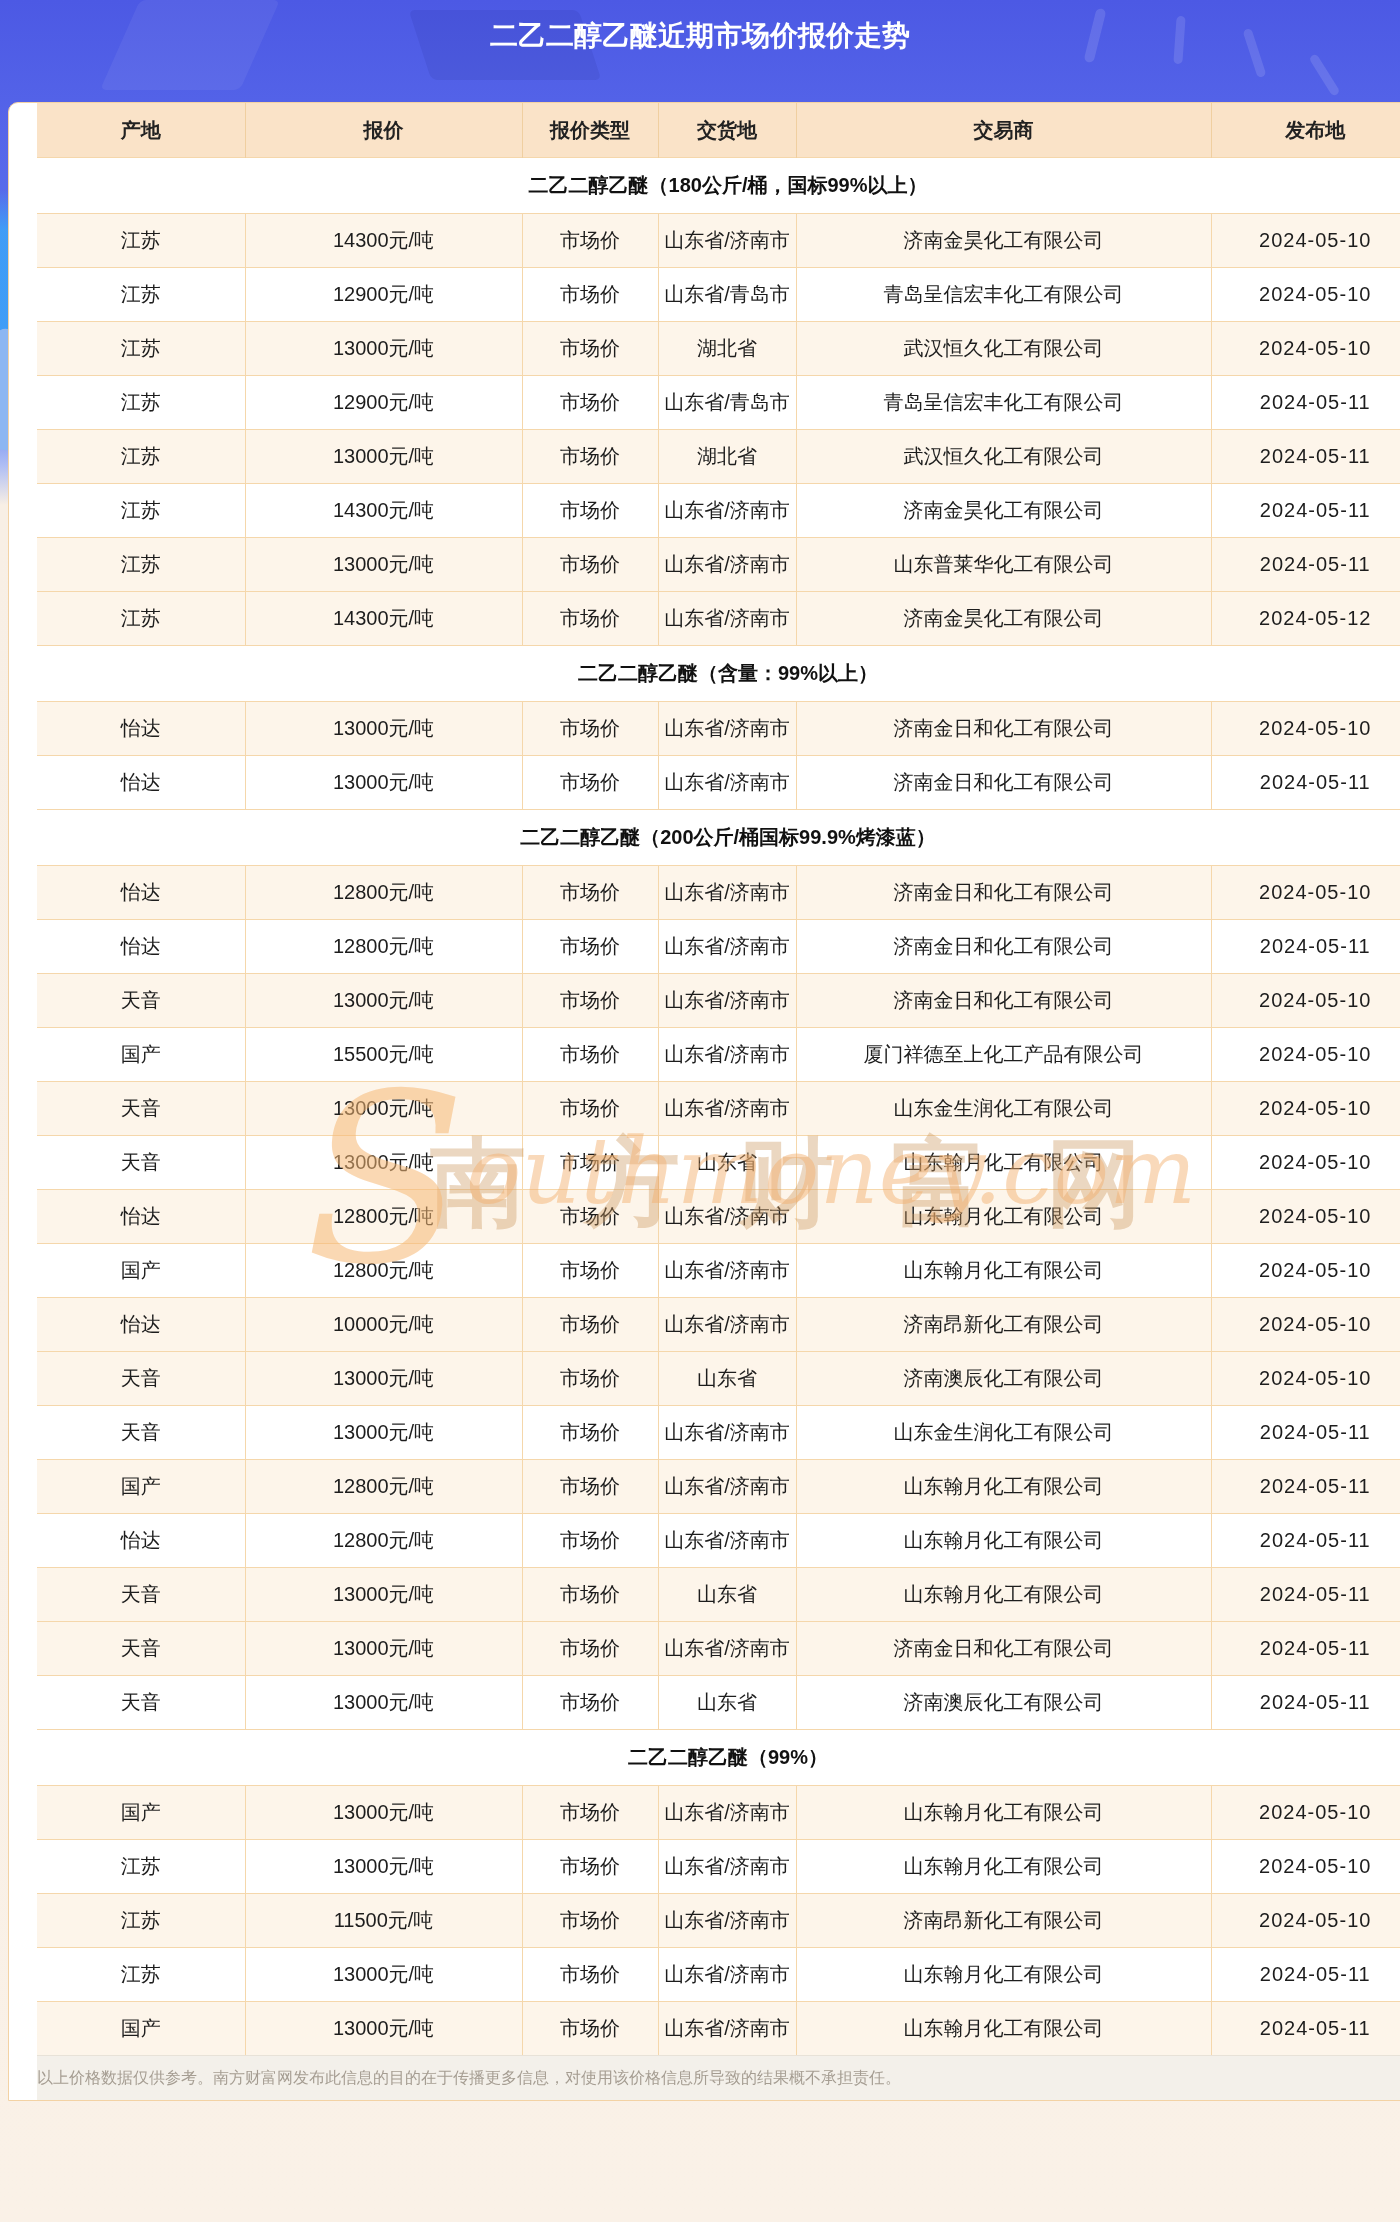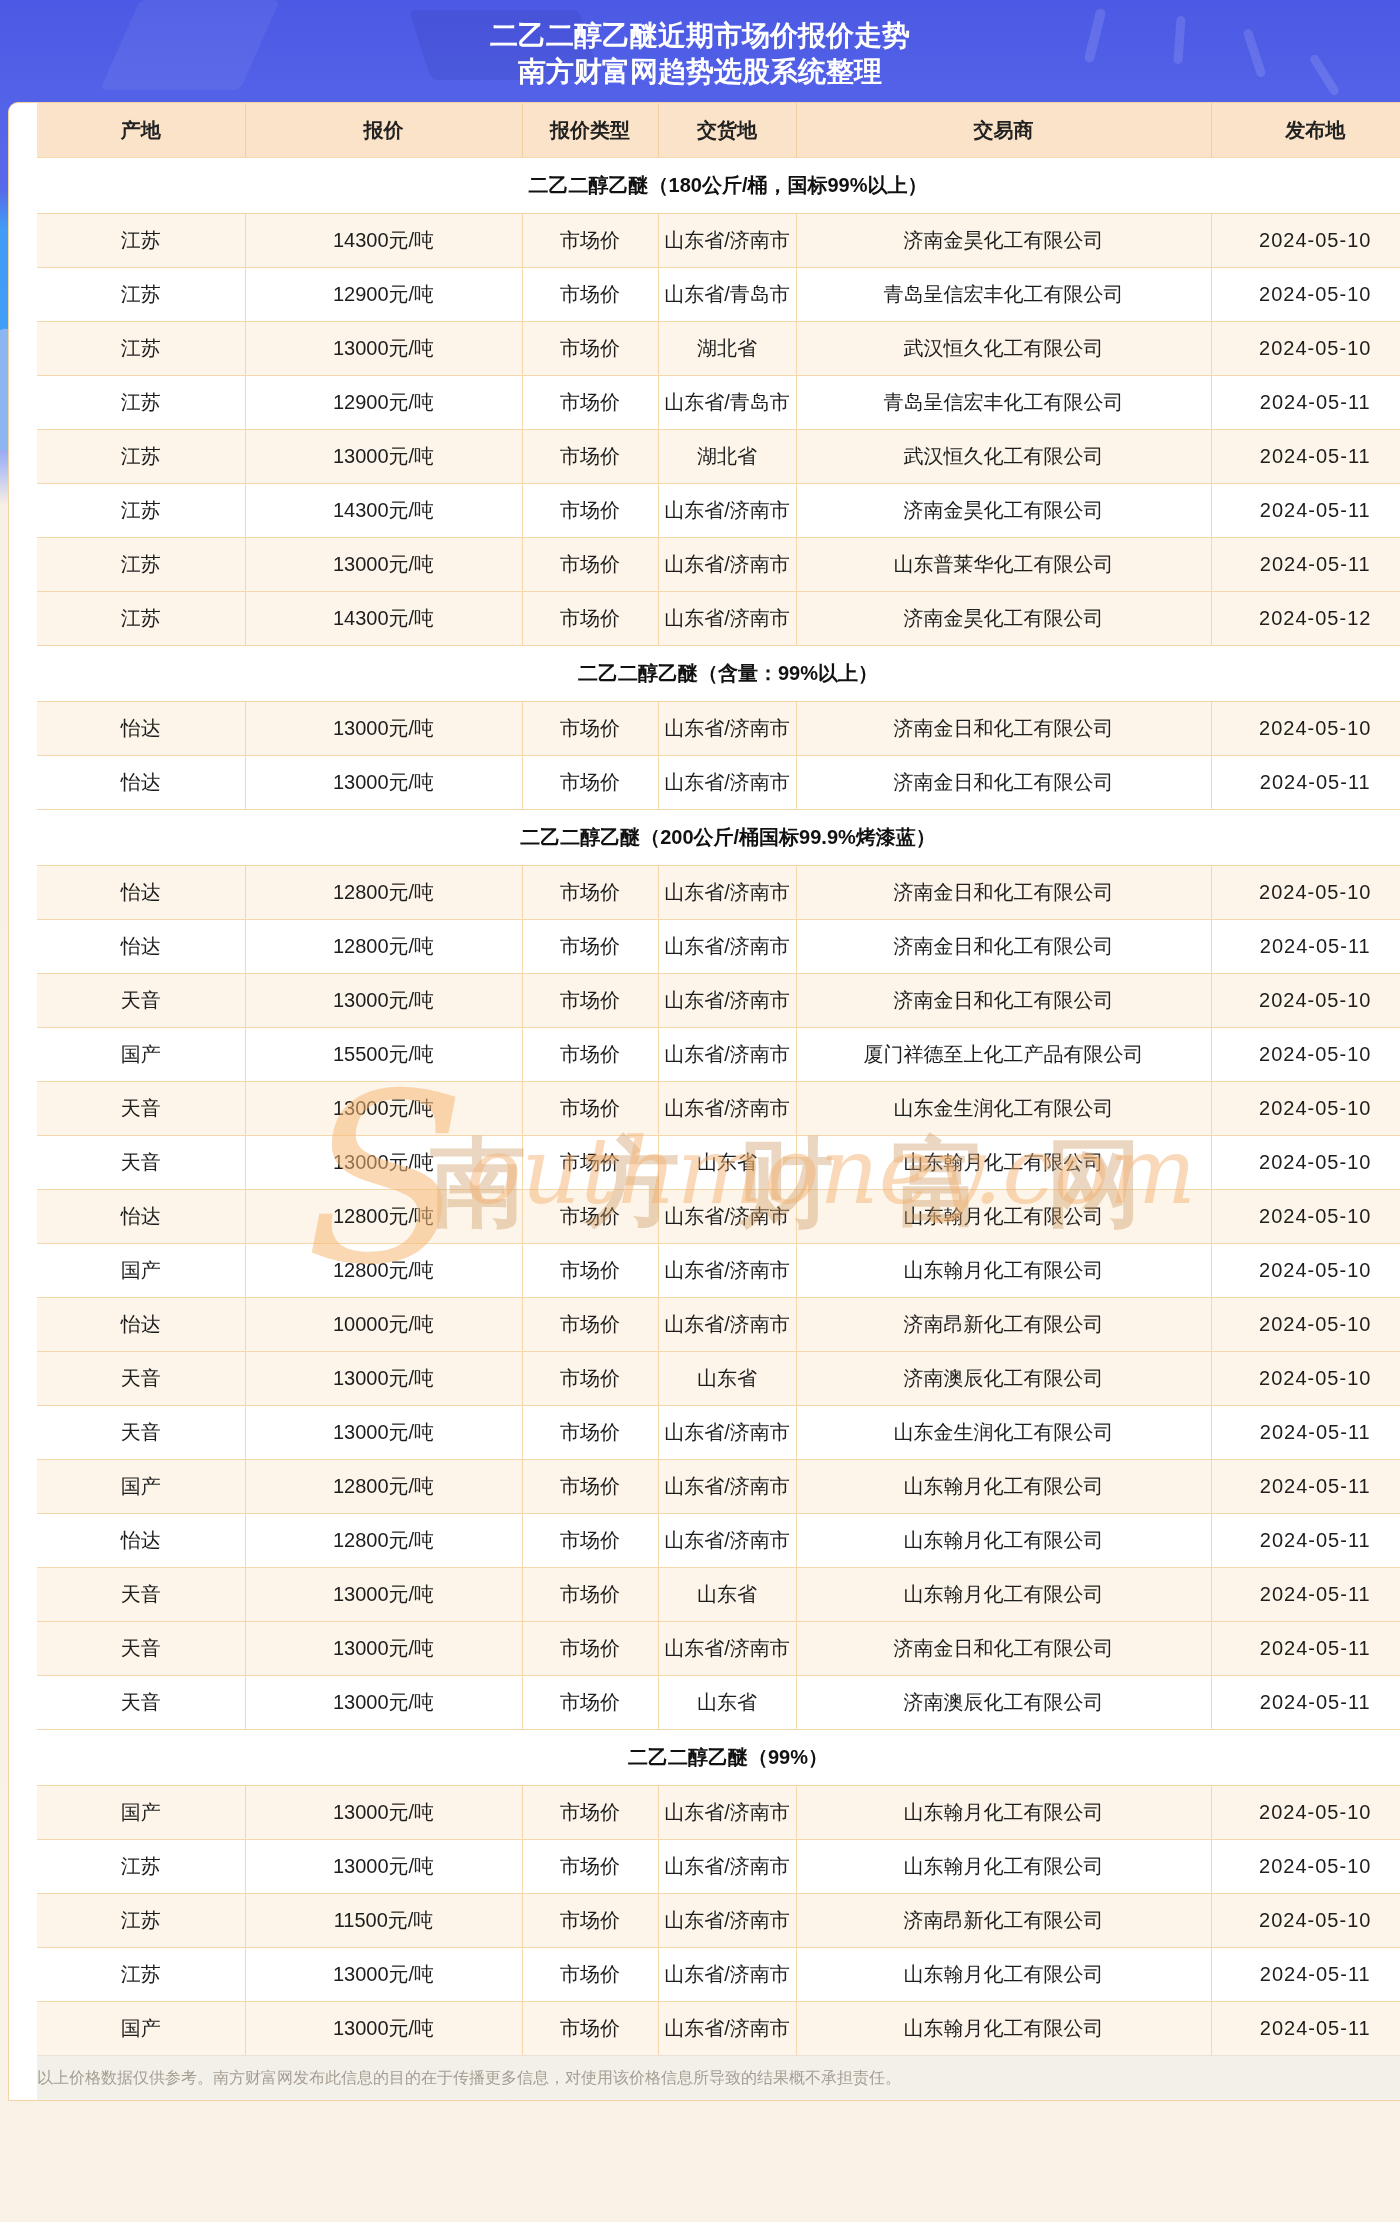--- a/index.html
+++ b/index.html
@@ -81,21 +81,20 @@
 <div class="streak s1"></div>
 <div class="streak s2"></div>
 <div class="streak s3"></div>
 <div class="streak s4"></div>
 <div class="streak s5"></div>
 <div class="streak s6"></div>
 <div class="streak s7"></div>
 
 <div class="page-header">
   <div class="title-line first">二乙二醇乙醚近期市场价报价走势</div>
-  <div class="title-line">南方财富网趋势选股系统整理</div>
 </div>
 
 <div class="table-wrap">
   <table class="quote-table">
     <colgroup>
       <col class="c-origin">
         <col class="c-price">
         <col class="c-type">
       <col class="c-delivery">
         <col class="c-trader">

